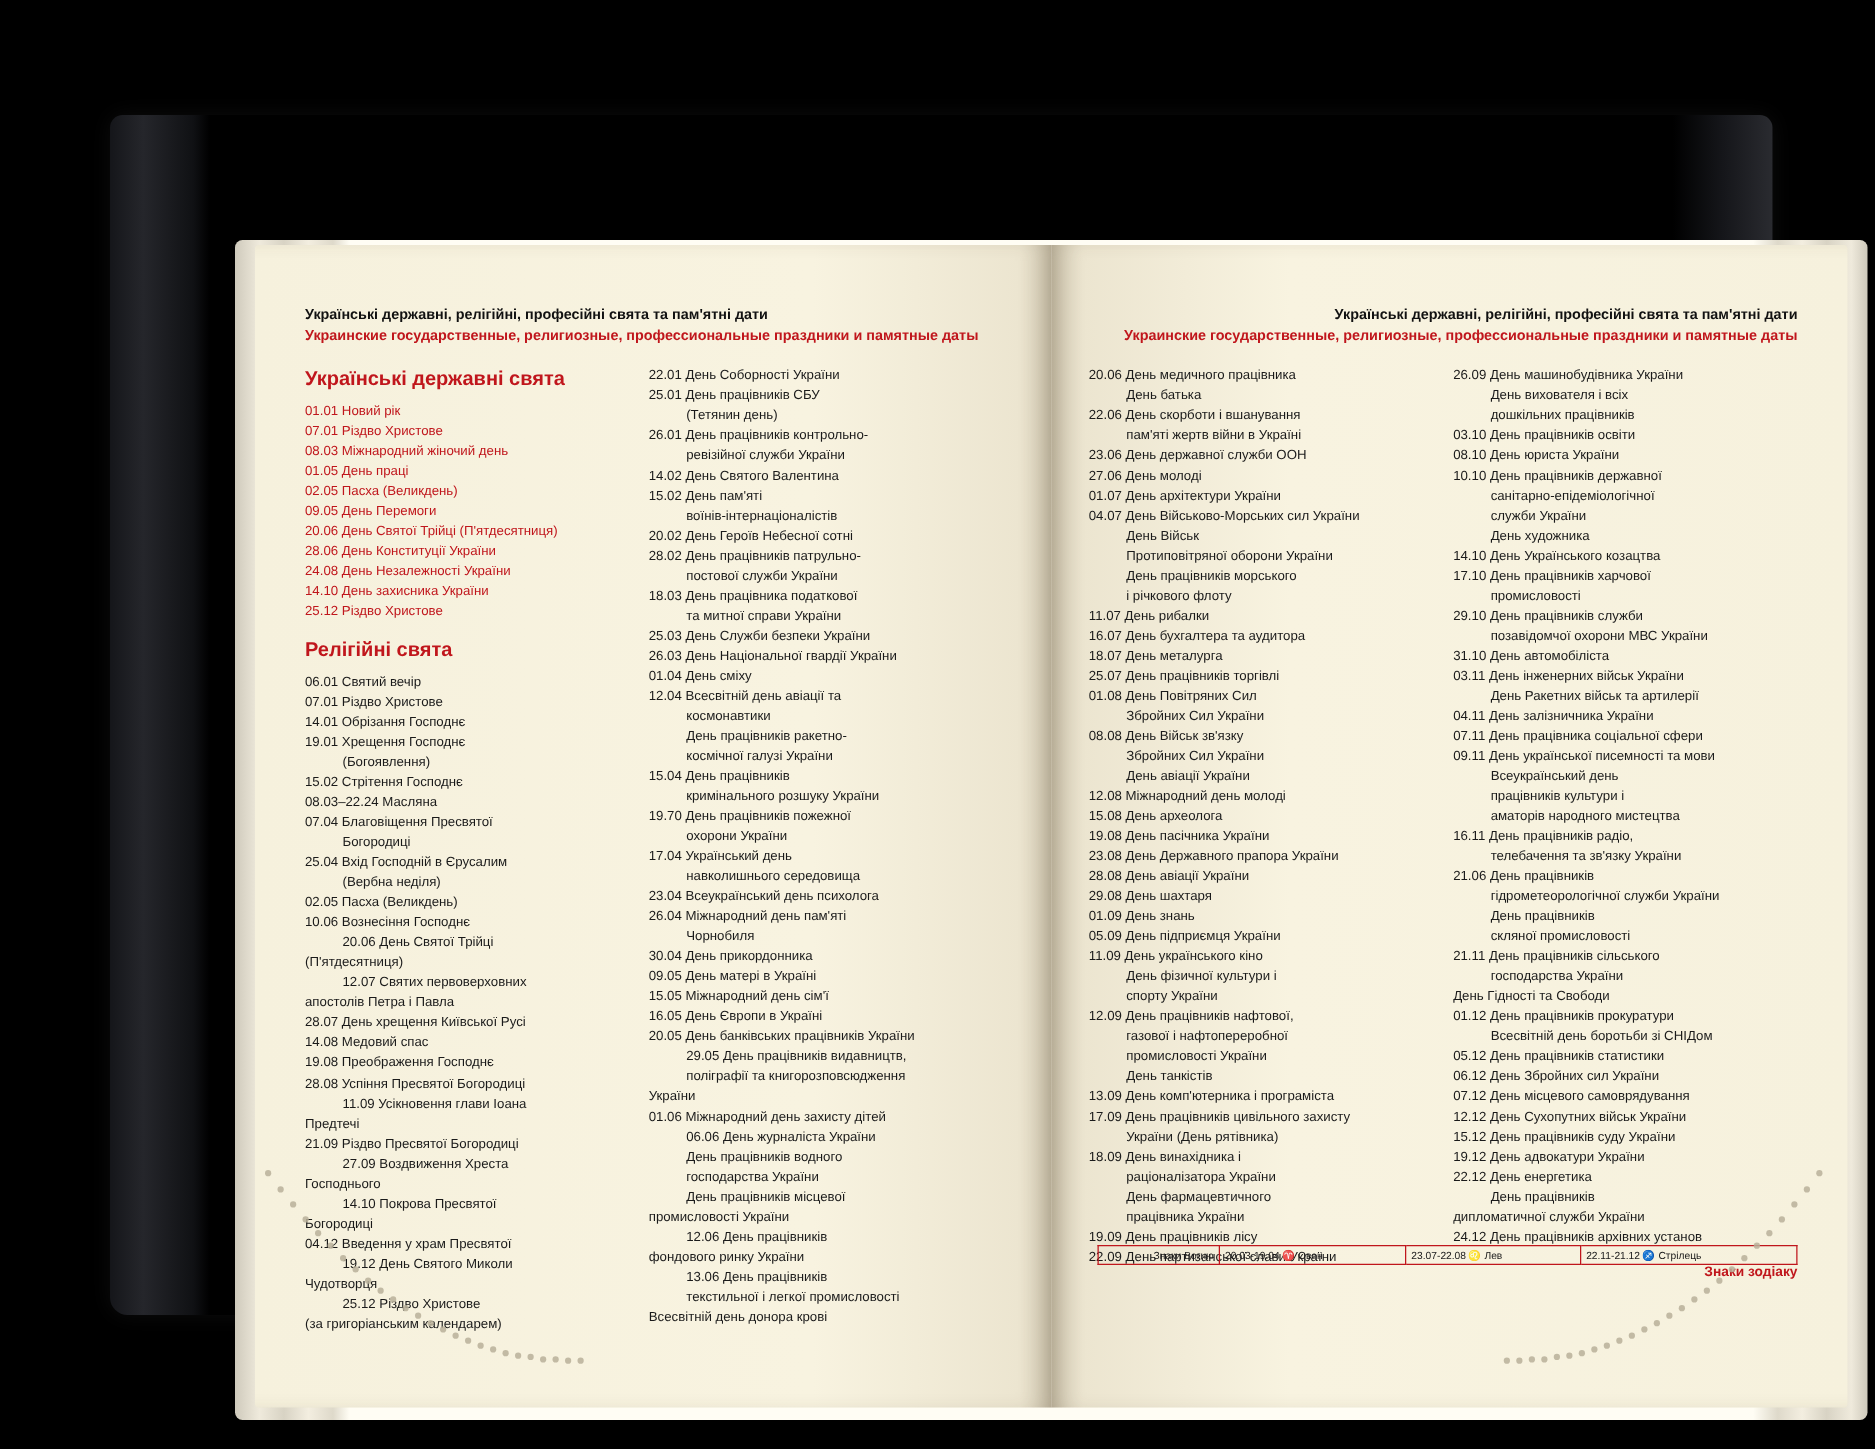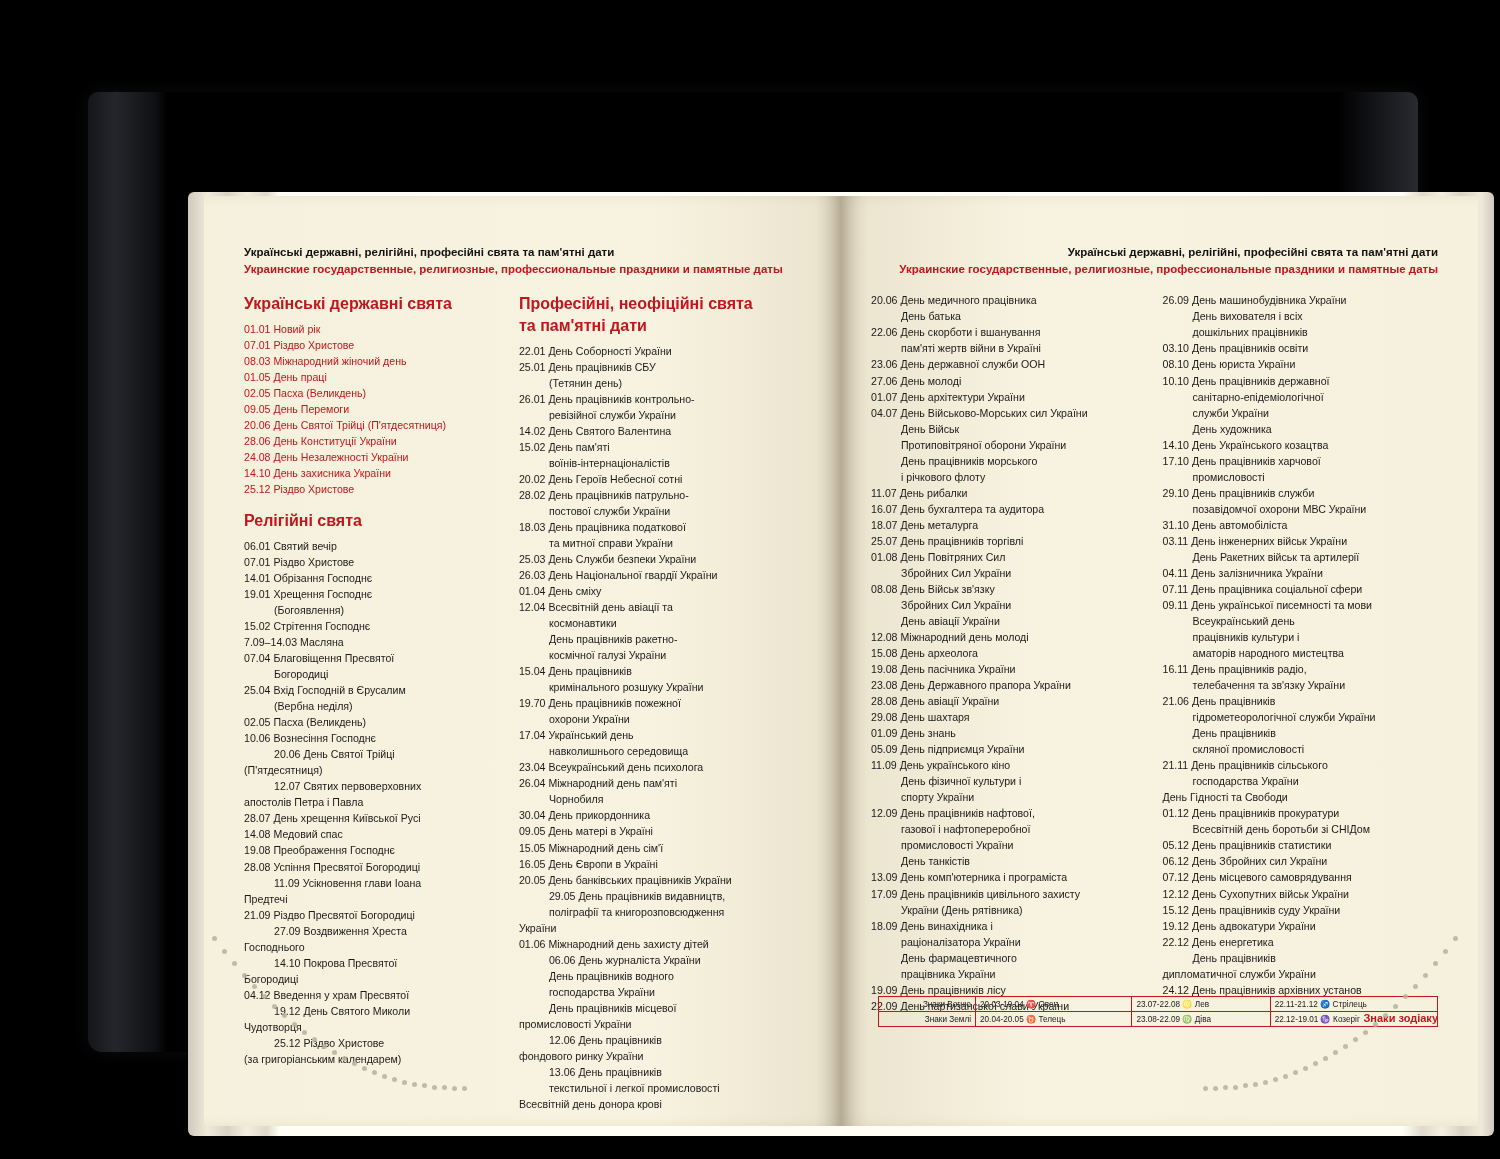--- a/index.html
+++ b/index.html
@@ -87,21 +87,21 @@
                 </ul>
               <div class="gap"></div>
               <div class="secttitle">Релігійні свята</div>
               <ul class="list" id="l-relig">
                   <li>06.01 Святий вечір</li>
                   <li>07.01 Різдво Христове</li>
                   <li>14.01 Обрізання Господнє</li>
                   <li>19.01 Хрещення Господнє</li>
                   <li class=" cont">(Богоявлення)</li>
                   <li>15.02 Стрітення Господнє</li>
-                  <li>7.09–14.03 Масляна</li>
+                  <li>08.03–22.24 Масляна</li>
                   <li>07.04 Благовіщення Пресвятої</li>
                   <li class=" cont">Богородиці</li>
                   <li>25.04 Вхід Господній в Єрусалим</li>
                   <li class=" cont">(Вербна неділя)</li>
                   <li>02.05 Пасха (Великдень)</li>
                   <li>10.06 Вознесіння Господнє</li>
                   <li class=" cont">20.06 День Святої Трійці</li>
                   <li>(П'ятдесятниця)</li>
                   <li class=" cont">12.07 Святих первоверховних</li>
                   <li>апостолів Петра і Павла</li>
@@ -117,21 +117,20 @@
                   <li class=" cont">14.10 Покрова Пресвятої</li>
                   <li>Богородиці</li>
                   <li>04.12 Введення у храм Пресвятої</li>
                   <li class=" cont">19.12 День Святого Миколи</li>
                   <li>Чудотворця</li>
                   <li class=" cont">25.12 Різдво Христове</li>
                   <li>(за григоріанським календарем)</li>
                 </ul>
             </div>
             <div class="col c2">
-              <div class="secttitle" id="t-prof">Професійні, неофіційні свята<br>та пам'ятні дати</div>
               <ul class="list" id="l-prof">
                   <li>22.01 День Соборності України</li>
                   <li>25.01 День працівників СБУ</li>
                   <li class=" cont">(Тетянин день)</li>
                   <li>26.01 День працівників контрольно-</li>
                   <li class=" cont">ревізійної служби України</li>
                   <li>14.02 День Святого Валентина</li>
                   <li>15.02 День пам'яті</li>
                   <li class=" cont">воїнів-інтернаціоналістів</li>
                   <li>20.02 День Героїв Небесної сотні</li>
@@ -318,26 +317,20 @@
         </div>
         <div style="position:absolute;left:auto;right:40px;top:800px;width:560px;">
           <table class="zodiac">
             <tbody id="zbody">
                 <tr>
                   <td class="lbl">Знаки Вогню</td>
                   <td>20.03-19.04 ♈ Овен</td>
                   <td>23.07-22.08 ♌ Лев</td>
                   <td>22.11-21.12 ♐ Стрілець</td>
                 </tr>
-                <tr>
-                  <td class="lbl">Знаки Землі</td>
-                  <td>20.04-20.05 ♉ Телець</td>
-                  <td>23.08-22.09 ♍ Діва</td>
-                  <td>22.12-19.01 ♑ Козеріг</td>
-                </tr>
               </tbody>
           </table>
         </div>
         <div class="dots" id="dotsR">
             <span style="left:612px;top:740px"></span>
             <span style="left:602px;top:752.8840516575781px"></span>
             <span style="left:592px;top:765.1396697702417px"></span>
             <span style="left:582px;top:776.7721820967432px"></span>
             <span style="left:572px;top:787.7871051636291px"></span>
             <span style="left:562px;top:798.1901600201564px"></span>

